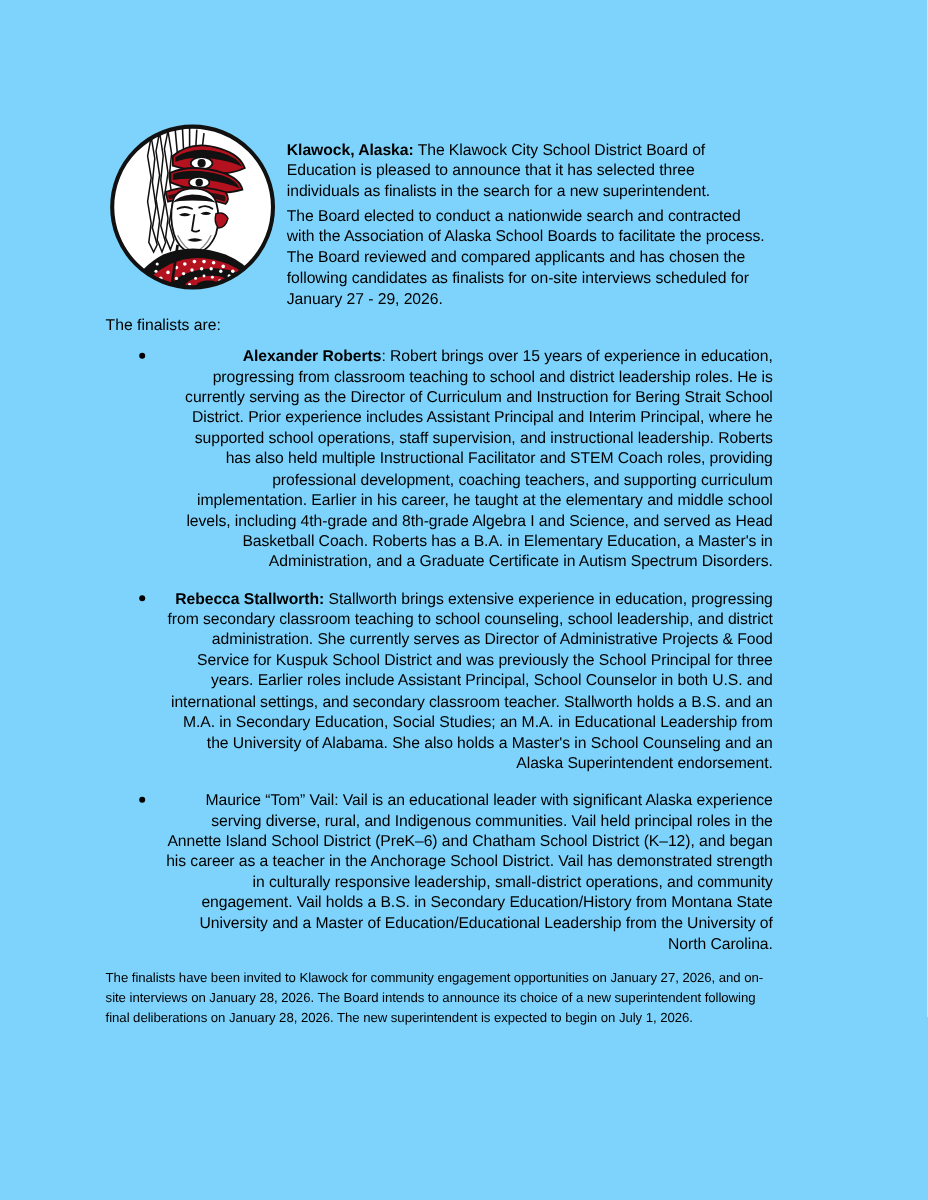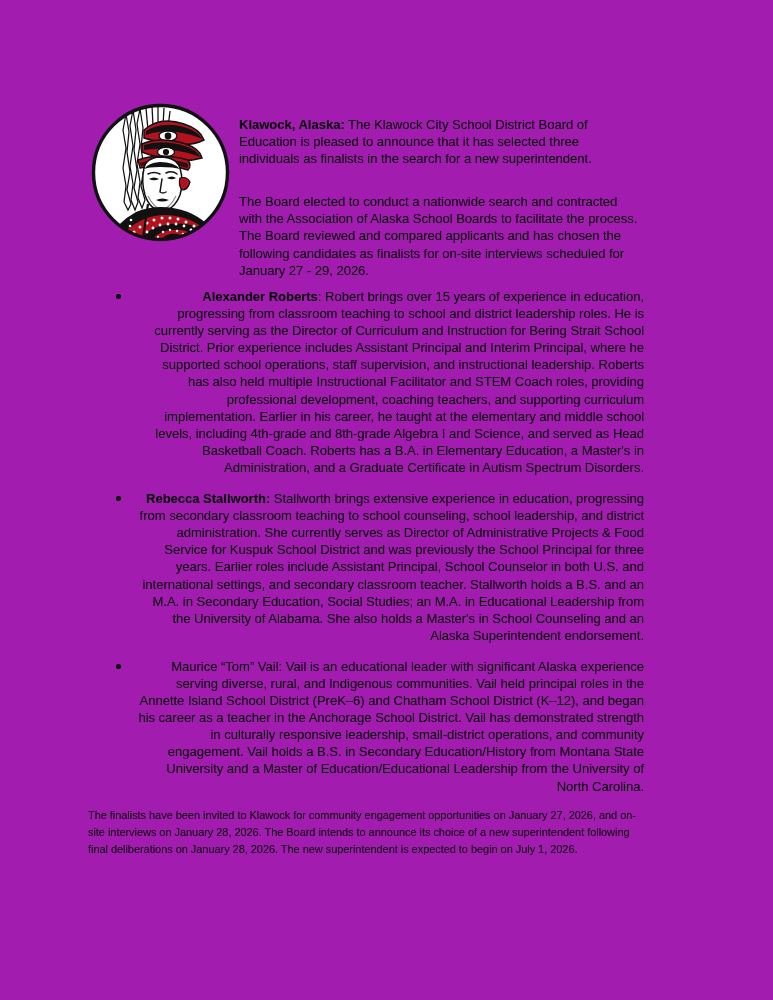--- a/index.html
+++ b/index.html
@@ -16,21 +16,21 @@
     color: #000000;
     -webkit-font-smoothing: antialiased;
   }
 
   .page {
     position: absolute;
     left: 0; top: 0;
     width: 773px;
     height: 1000px;
     overflow: hidden;
-    background: #a21caf;
+    background: #7dd3fc;
   }
 
   
   .header-block {
     position: absolute;
     left: 88px;
     top: 100px;
     width: 552px;
     display: flex;
     align-items: flex-start;
@@ -48,21 +48,21 @@
     flex: 1 1 auto;
     padding-top: 16px;
   }
 
   p {
     margin: 0;
     font-size: 13.1px;
     line-height: 17.1px;
     letter-spacing: -0.05px;
   }
-  .intro-col p + p { margin-top: 26px; }
+  .intro-col p + p { margin-top: 4px; }
 
   b, .bold { font-weight: bold; }
 
   
   .lead-line {
     position: absolute;
     left: 88px;
     top: 262px;
     width: 552px;
     font-size: 13.1px;
@@ -248,20 +248,21 @@
         <circle cx="72.5" cy="72.5" r="67" fill="none" stroke="#111111" stroke-width="3.4"></circle>
       </svg>
     </div>
 
     <div class="intro-col">
       <p><b>Klawock, Alaska:</b><span>  The Klawock City School District Board of Education is pleased to announce that it has selected three individuals as finalists in the search for a new superintendent.</span></p>
       <p>The Board elected to conduct a nationwide search and contracted with the Association of Alaska School Boards to facilitate the process. The Board reviewed and compared applicants and has chosen the following candidates as finalists for on-site interviews scheduled for January 27 - 29, 2026.</p>
     </div>
   </div>
 
+  <div class="lead-line">The finalists are:</div>
 
   <ul class="finalist-list">
 
     <li class="finalist-item">
       <span class="bullet-dot"></span>
       <span class="bold">Alexander Roberts</span><span>:</span><span> Robert brings over 15 years of experience in education, progressing from classroom teaching to school and district leadership roles. He is currently serving as the Director of Curriculum and Instruction for Bering Strait School District. Prior experience includes Assistant Principal and Interim Principal, where he supported school operations, staff supervision, and instructional leadership. Roberts has also held multiple Instructional Facilitator and STEM Coach roles, providing professional development, coaching teachers, and supporting curriculum implementation. Earlier in his career, he taught at the elementary and middle school levels, including 4th-grade and 8th-grade Algebra I and Science, and served as Head Basketball Coach. Roberts has a B.A. in Elementary Education, a Master's in Administration, and a Graduate Certificate in Autism Spectrum Disorders.</span>
     </li>
 
     <li class="finalist-item">
       <span class="bullet-dot"></span>

